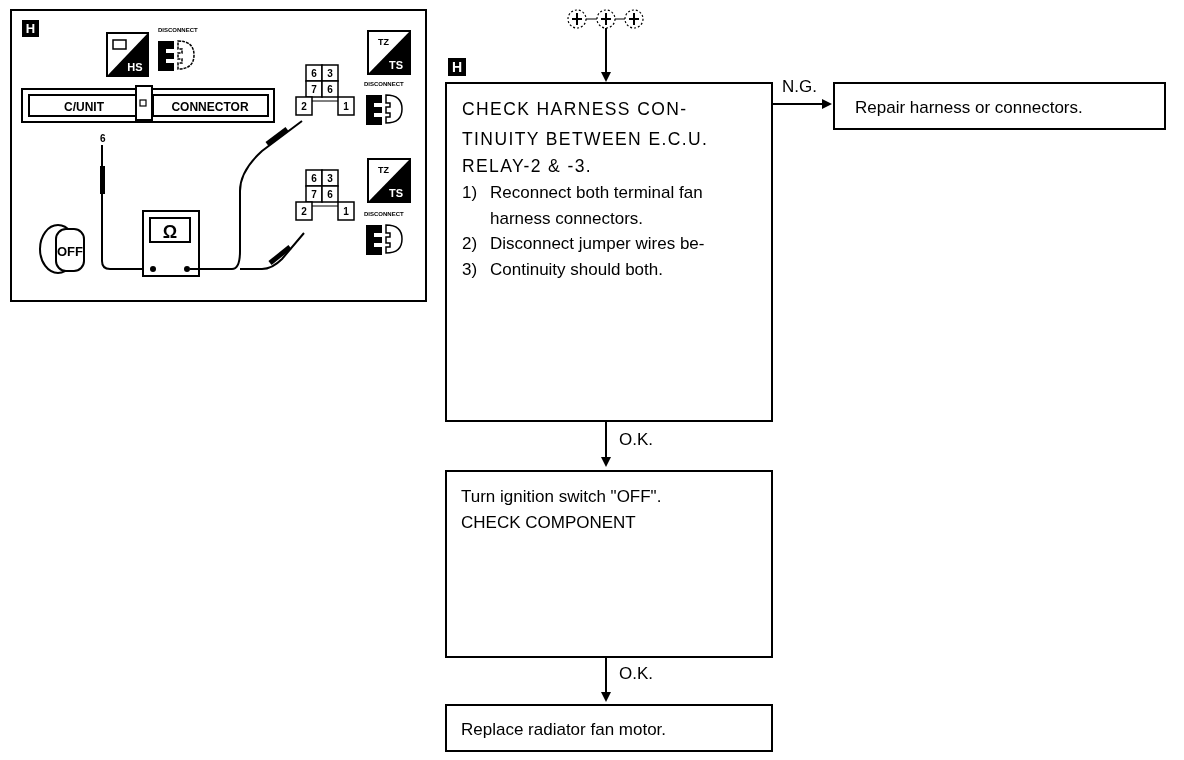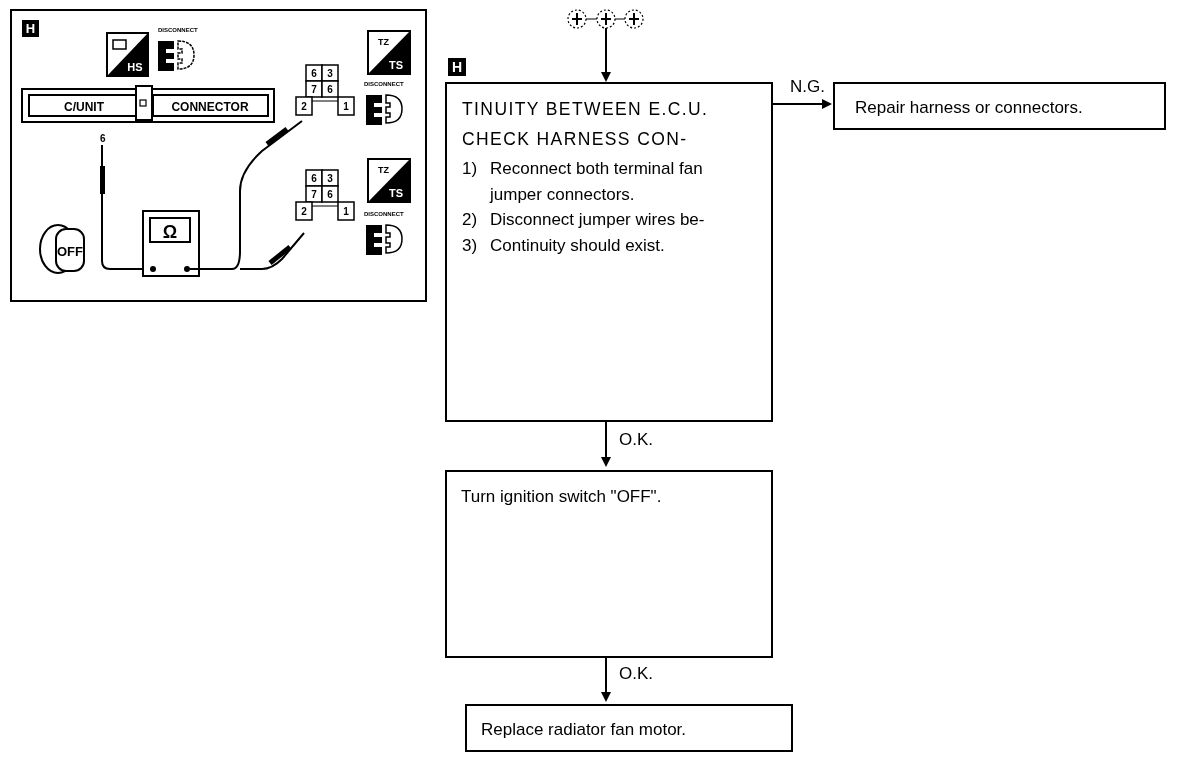--- a/index.html
+++ b/index.html
@@ -144,60 +144,62 @@
     <line x1="52" y1="13" x2="62" y2="13" stroke="#000" stroke-width="1"></line>
   </svg>
 </div>
 <div class="vline" style="left:605px; top:28px; height:45px;"></div>
 <div class="arrow-down" style="left:601px; top:72px;"></div>
 
 <div class="hbadge" style="left:448px; top:58px;">H</div>
 
 <div class="box" style="left:445px; top:82px; width:328px; height:340px; padding:10px 0 0 15px;">
   <div class="caps">
+    <div>CHECK HARNESS CON-</div>
     <div>TINUITY BETWEEN E.C.U.</div>
-    <div>CHECK HARNESS CON-</div>
+    <div style="line-height:24px;">RELAY-2 &amp; -3.</div>
   </div>
   <div class="txt" style="margin-top:2px;">
     <div class="step">
       <span class="n">1)</span>
       <div>
           <div>Reconnect both terminal fan</div>
-          <div>jumper connectors.</div>
+          <div>harness connectors.</div>
         </div>
     </div>
     <div class="step">
       <span class="n">2)</span>
       <div>
         <div>Disconnect jumper wires be-</div>
       </div>
     </div>
     <div class="step">
       <span class="n">3)</span>
       <div>
-        <div>Continuity should exist.</div>
+        <div>Continuity should both.</div>
       </div>
     </div>
   </div>
 </div>
 
-<div class="label" style="left:782px; top:77px;margin-left:8px;">N.G.</div>
+<div class="label" style="left:782px; top:77px;">N.G.</div>
 <div class="hline" style="left:773px; top:103px; width:50px;"></div>
 <div class="arrow-right" style="left:822px; top:99px;"></div>
 <div class="box" style="left:833px; top:82px; width:333px; height:48px; padding:11px 0 0 20px;">
   <span class="txt">Repair harness or connectors.</span>
 </div>
 
 <div class="vline" style="left:605px; top:422px; height:36px;"></div>
 <div class="arrow-down" style="left:601px; top:457px;"></div>
 <div class="label" style="left:619px; top:430px;">O.K.</div>
 
 <div class="box" style="left:445px; top:470px; width:328px; height:188px; padding:12px 0 0 14px;">
   <div class="txt">Turn ignition switch "OFF".</div>
+  <div class="txt">CHECK COMPONENT</div>
 </div>
 
 <div class="vline" style="left:605px; top:658px; height:35px;"></div>
 <div class="arrow-down" style="left:601px; top:692px;"></div>
 <div class="label" style="left:619px; top:664px;">O.K.</div>
 
-<div class="box" style="left:445px; top:704px; width:328px; height:48px; padding:11px 0 0 14px;margin-left:20px;">
+<div class="box" style="left:445px; top:704px; width:328px; height:48px; padding:11px 0 0 14px;">
   <span class="txt">Replace radiator fan motor.</span>
 </div>
 
 </body></html>

